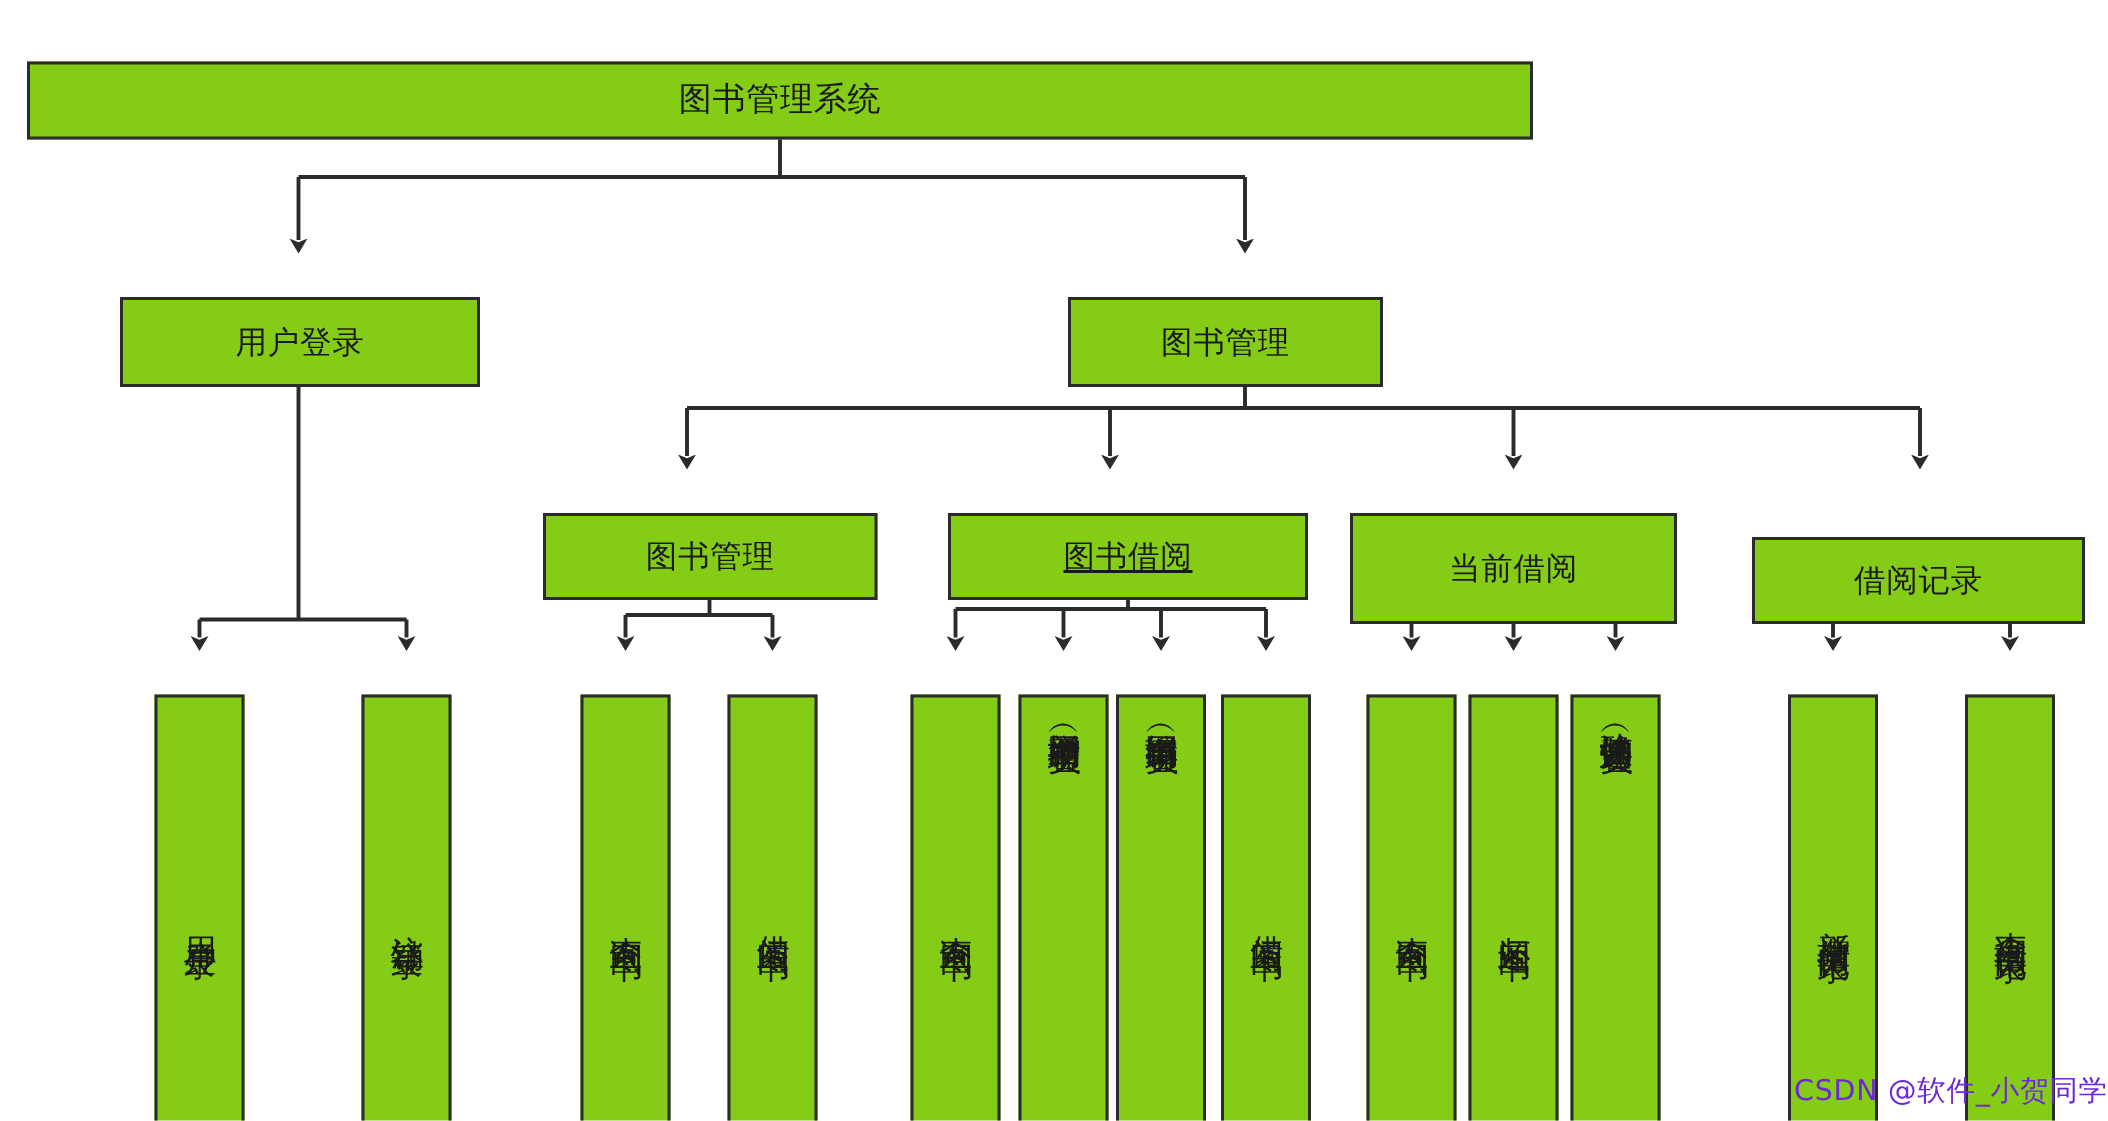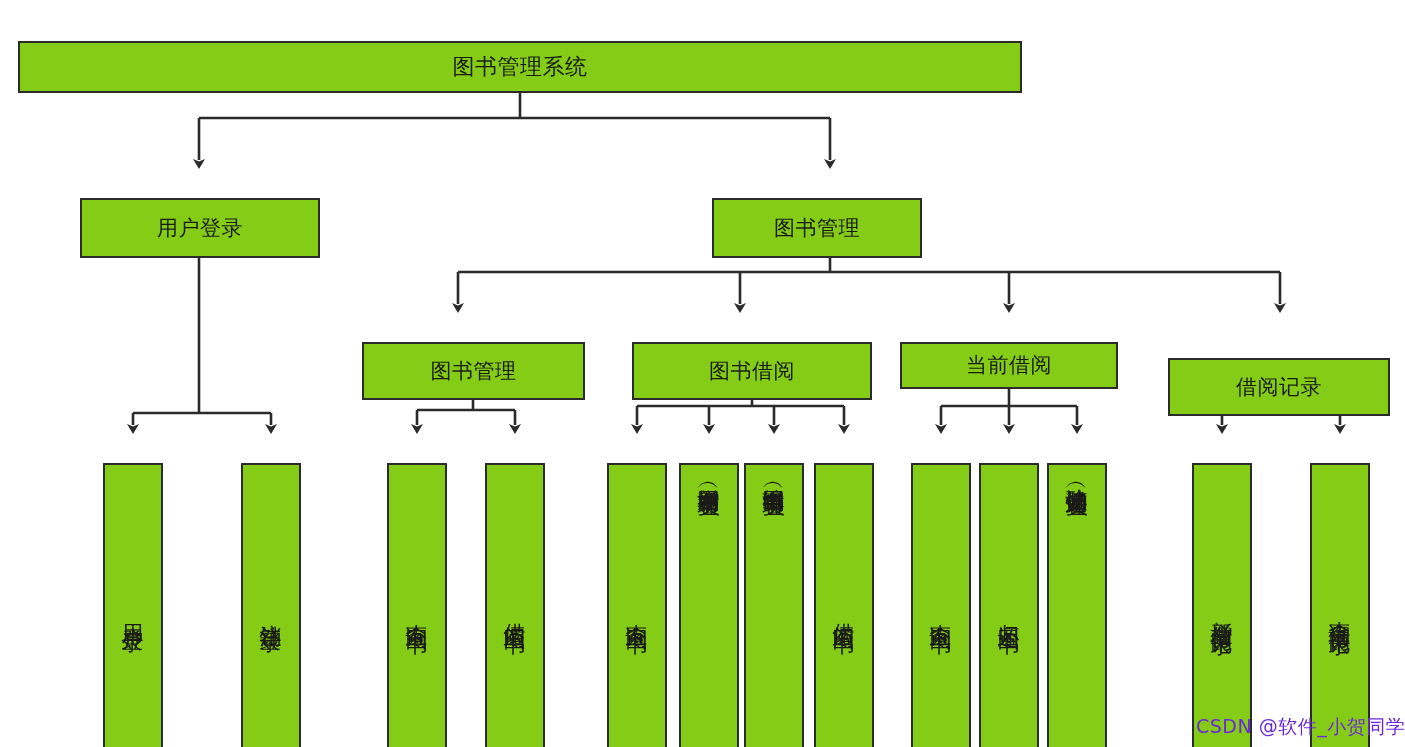--- a/index.html
+++ b/index.html
@@ -136,24 +136,24 @@
   <div class="node h" style="left:80px; top:172px; width:240px; height:60px;">
     <span class="lbl">用户登录</span>
   </div>
   <div class="node h" style="left:712px; top:172px; width:210px; height:60px;">
     <span class="lbl">图书管理</span>
   </div>
 
   <div class="node h" style="left:362px; top:316px; width:223px; height:58px;">
     <span class="lbl">图书管理</span>
   </div>
-  <div class="node h" style="left:632px; top:316px; width:240px; height:58px;">
+  <div class="node h" style="left:632px; top:316px; width:240px; height:58px;text-decoration:underline;">
     <span class="lbl">图书借阅</span>
   </div>
-  <div class="node h" style="left:900px; top:316px; width:218px; height:47px;">
+  <div class="node h" style="left:900px; top:316px; width:218px; height:74px;">
     <span class="lbl">当前借阅</span>
   </div>
   <div class="node h" style="left:1168px; top:332px; width:222px; height:58px;">
     <span class="lbl">借阅记录</span>
   </div>
 
   <div class="node v mid" style="left:103px; top:437px; width:60px; height:298px;">
     <span class="lbl">用户登录</span>
   </div>
   <div class="node v mid" style="left:241px; top:437px; width:60px; height:298px;">

